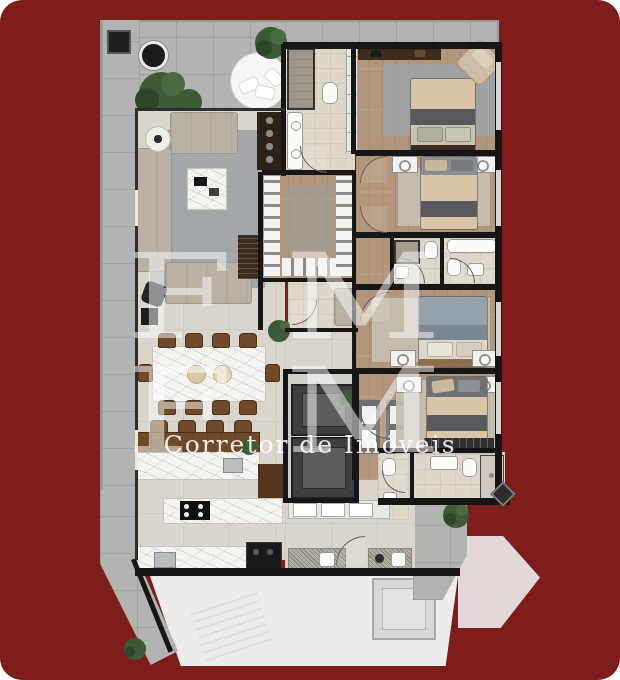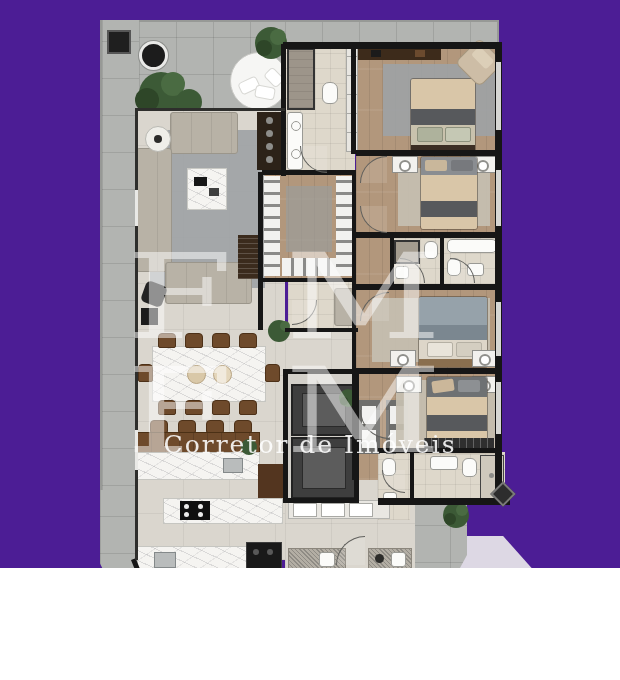--- a/index.html
+++ b/index.html
@@ -1,17 +1,17 @@
 <!DOCTYPE html>
 <html style="--wall: #161616; --terrace: #b2b4b1; --social: #dad6ce; --wood: #b2977c; --bathtile: #ded8cb; --marble: #f5f4f1; --granite: #b3aea4; --sofa: #b8b2a6; --rug: #9da2a5; --rugwarm: #c6bfb1; --woodfurn: #6e4a2b; --wooddark: #3b2b1d; --linen: #d9c6a8; --throw: #57595c; --bluelinen: #96a2aa; --plant: #3c5a36; --elevator: #3e3e3e; --neighbor: #ededec; --fixture: #fbfbf9; --appliance: #191919; --watermark: #ffffff;"><head>
 <meta charset="utf-8">
 <style>
   html,body{margin:0;padding:0;background:#fff;}
-  #stage{position:relative;width:620px;height:568px;background:#4c1d95;overflow:hidden;
-         font-family:"Liberation Sans",sans-serif;}
+  #stage{position:relative;width:620px;height:680px;background:#7f1d1d;overflow:hidden;
+         font-family:"Liberation Sans",sans-serif;border-radius:22px;}
   .abs{position:absolute;}
   
   .tile{background:var(--terrace,#b2b4b1);
     background-image:repeating-linear-gradient(0deg,rgba(0,0,0,.10) 0 1px,transparent 1px 37px),
                      repeating-linear-gradient(90deg,rgba(0,0,0,.10) 0 1px,transparent 1px 37px);}
   .social{background:var(--social,#dad6ce);
     background-image:repeating-linear-gradient(0deg,rgba(0,0,0,.05) 0 1px,transparent 1px 46px),
                      repeating-linear-gradient(90deg,rgba(0,0,0,.05) 0 1px,transparent 1px 46px);}
   .wood{background:var(--wood,#b2977c);
     background-image:repeating-linear-gradient(90deg,rgba(0,0,0,.08) 0 1px,transparent 1px 13px),

